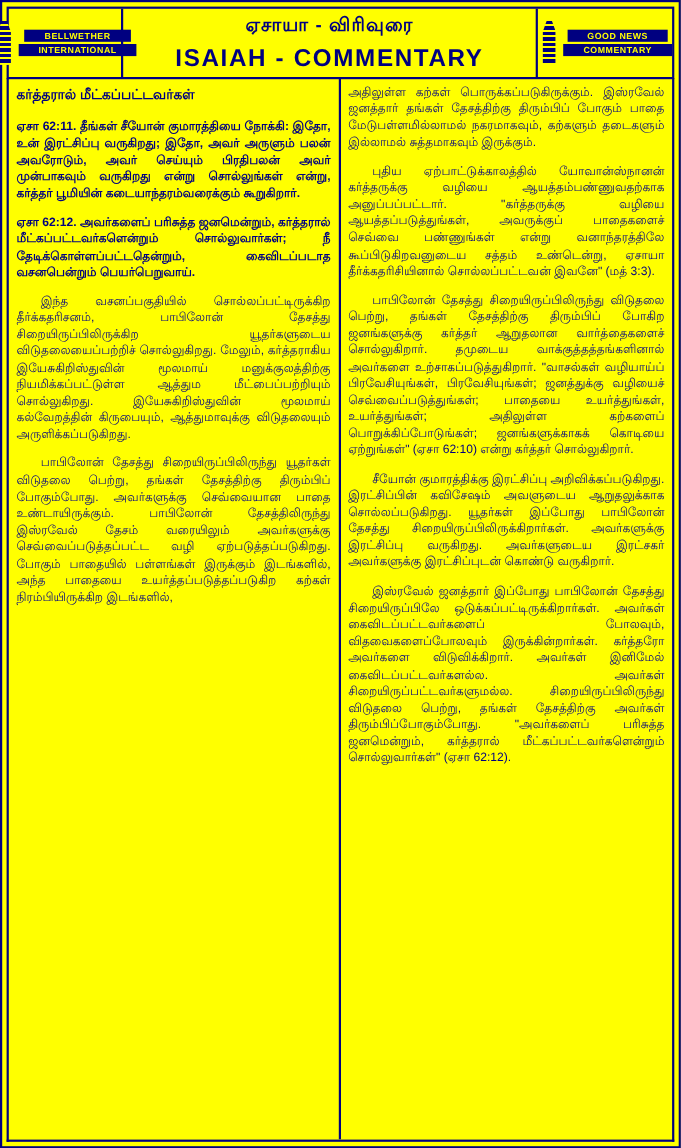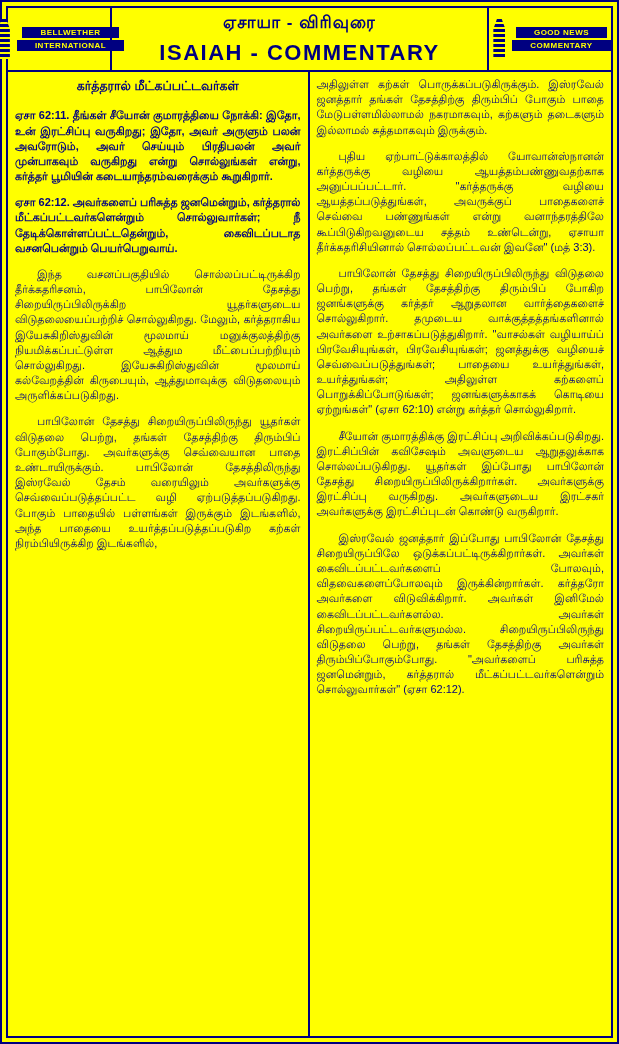--- a/index.html
+++ b/index.html
@@ -120,21 +120,21 @@
   .col-left {
     border-right: 2px solid #000080;
   }
   .heading {
     color: #000080;
     font-size: 12.5px;
     font-weight: bold;
     line-height: 1.55;
     margin: 0 0 12px 0;
   }
-  .heading div { white-space: nowrap; text-align: center; }
+  .heading div { white-space: nowrap; }
   p.para {
     color: #000080;
     font-size: 11px;
     line-height: 1.38;
     text-align: justify;
     margin: 0 0 11px 0;
     word-spacing: 0px;
   }
   p.verse {
     font-weight: bold;

